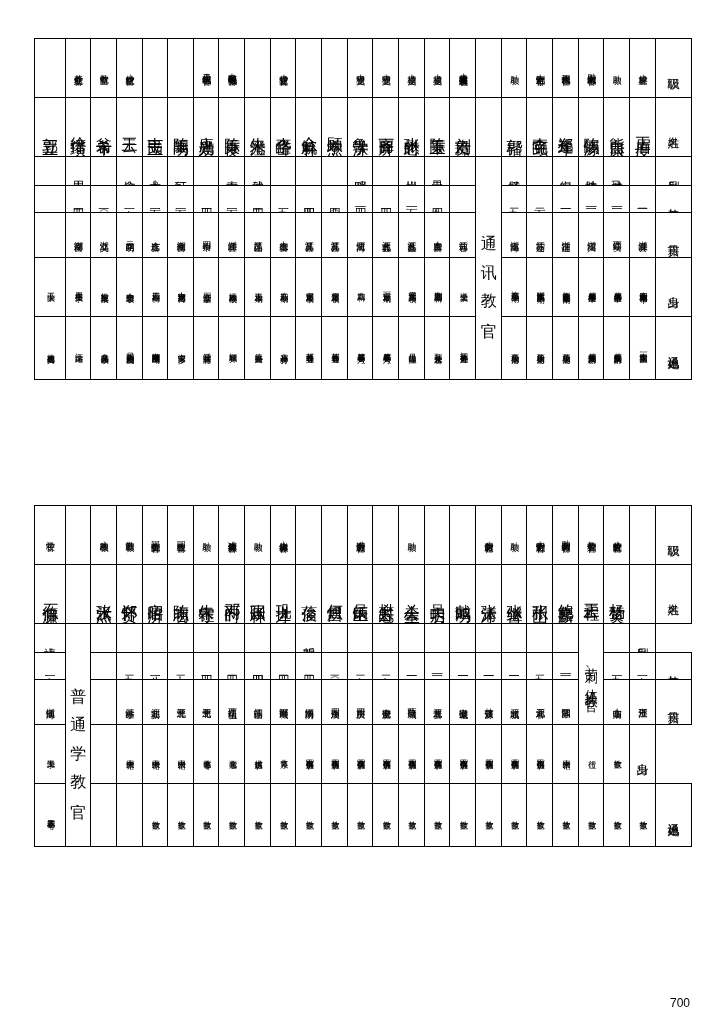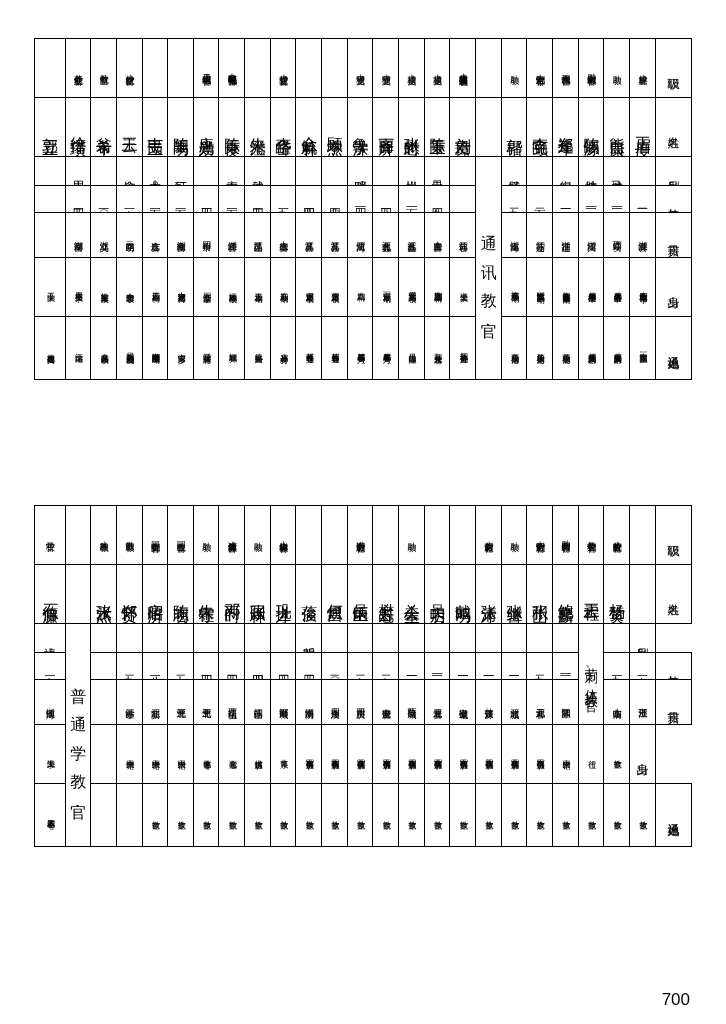--- a/index.html
+++ b/index.html
@@ -59,21 +59,21 @@
   }
   .med{font-size:12px;}
   .sm{font-size:9px;}
   .xs{font-size:8px;}
   .hdr{font-size:12px;}
   .tall-name{font-size:16px;letter-spacing:2px;}
   .pagenum{
     position:absolute;
     right:36px;
     bottom:14px;
-    font-size:17px;
+    font-size:12px;
     font-family:"Liberation Sans",sans-serif;
   }
   .tongxun{
     font-size:16px;
     letter-spacing:6px;
   }
   .laoci{
     font-size:13px;
     letter-spacing:3px;
   }

